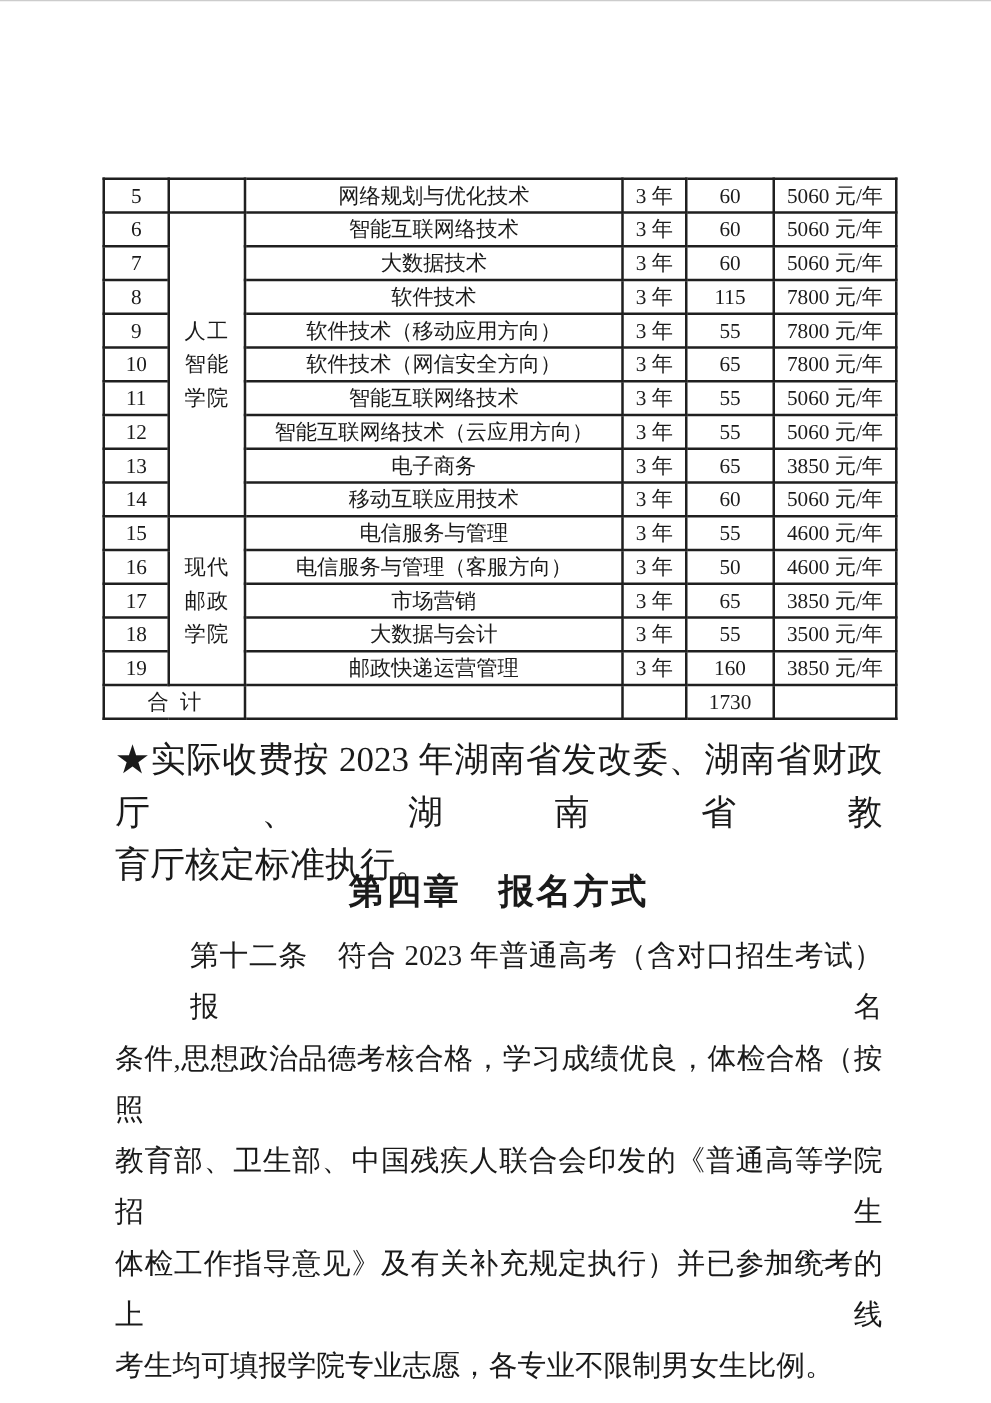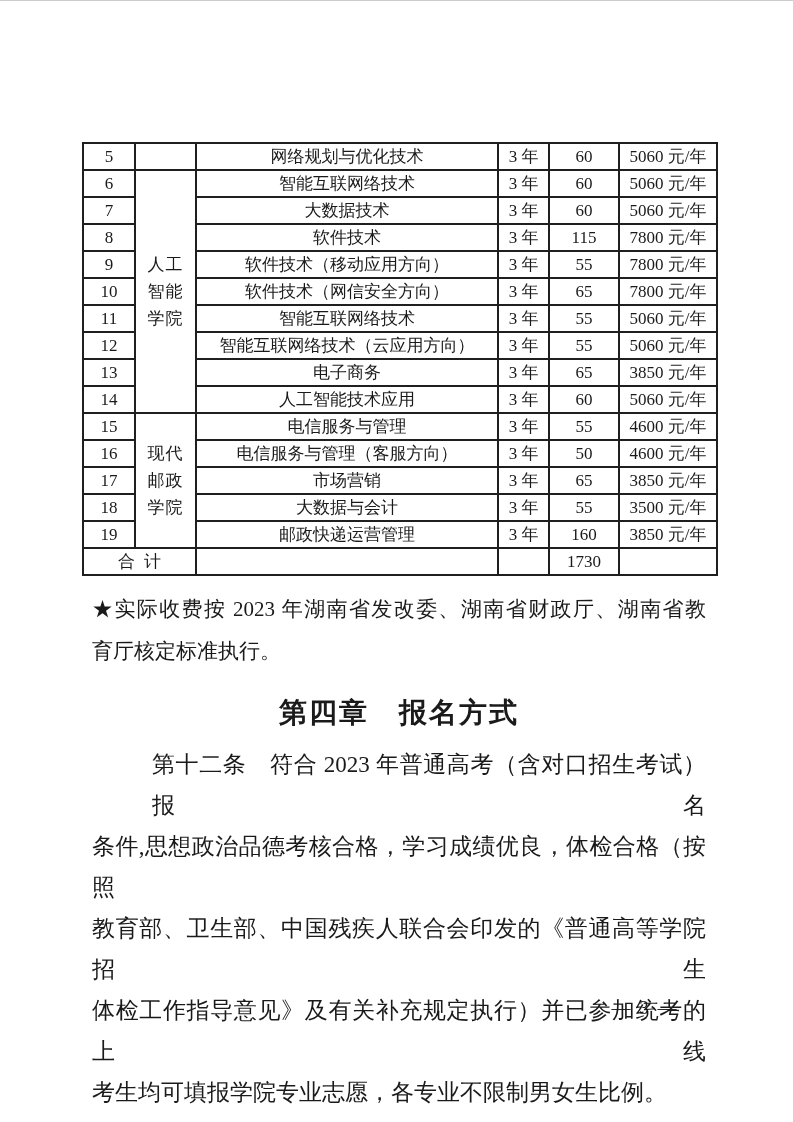--- a/index.html
+++ b/index.html
@@ -41,21 +41,21 @@
     margin-left: 12px;
   }
   .fee-table td.c-total-label {
     letter-spacing: 9px;
     text-indent: 9px;
   }
   .note {
     position: absolute;
     left: 92px; top: 588px;
     width: 614px;
-    font-size: 21px;
+    font-size: 28px;
     line-height: 42px;
   }
   .chapter {
     position: absolute;
     left: 82px; top: 694px;
     width: 634px;
     margin: 0;
     text-align: center;
     font-size: 28px;
     font-weight: bold;
@@ -160,21 +160,21 @@
       </tr>
       <tr>
         <td>13</td>
         <td>电子商务</td>
         <td>3 年</td>
         <td>65</td>
         <td>3850 元/年</td>
       </tr>
       <tr>
         <td>14</td>
-        <td>人工智能技术应用</td>
+        <td>移动互联应用技术</td>
         <td>3 年</td>
         <td>60</td>
         <td>5060 元/年</td>
       </tr>
       <tr>
         <td>15</td>
         <td class="c-college" rowspan="5">现代
 邮政
 学院</td>
         <td>电信服务与管理</td>

